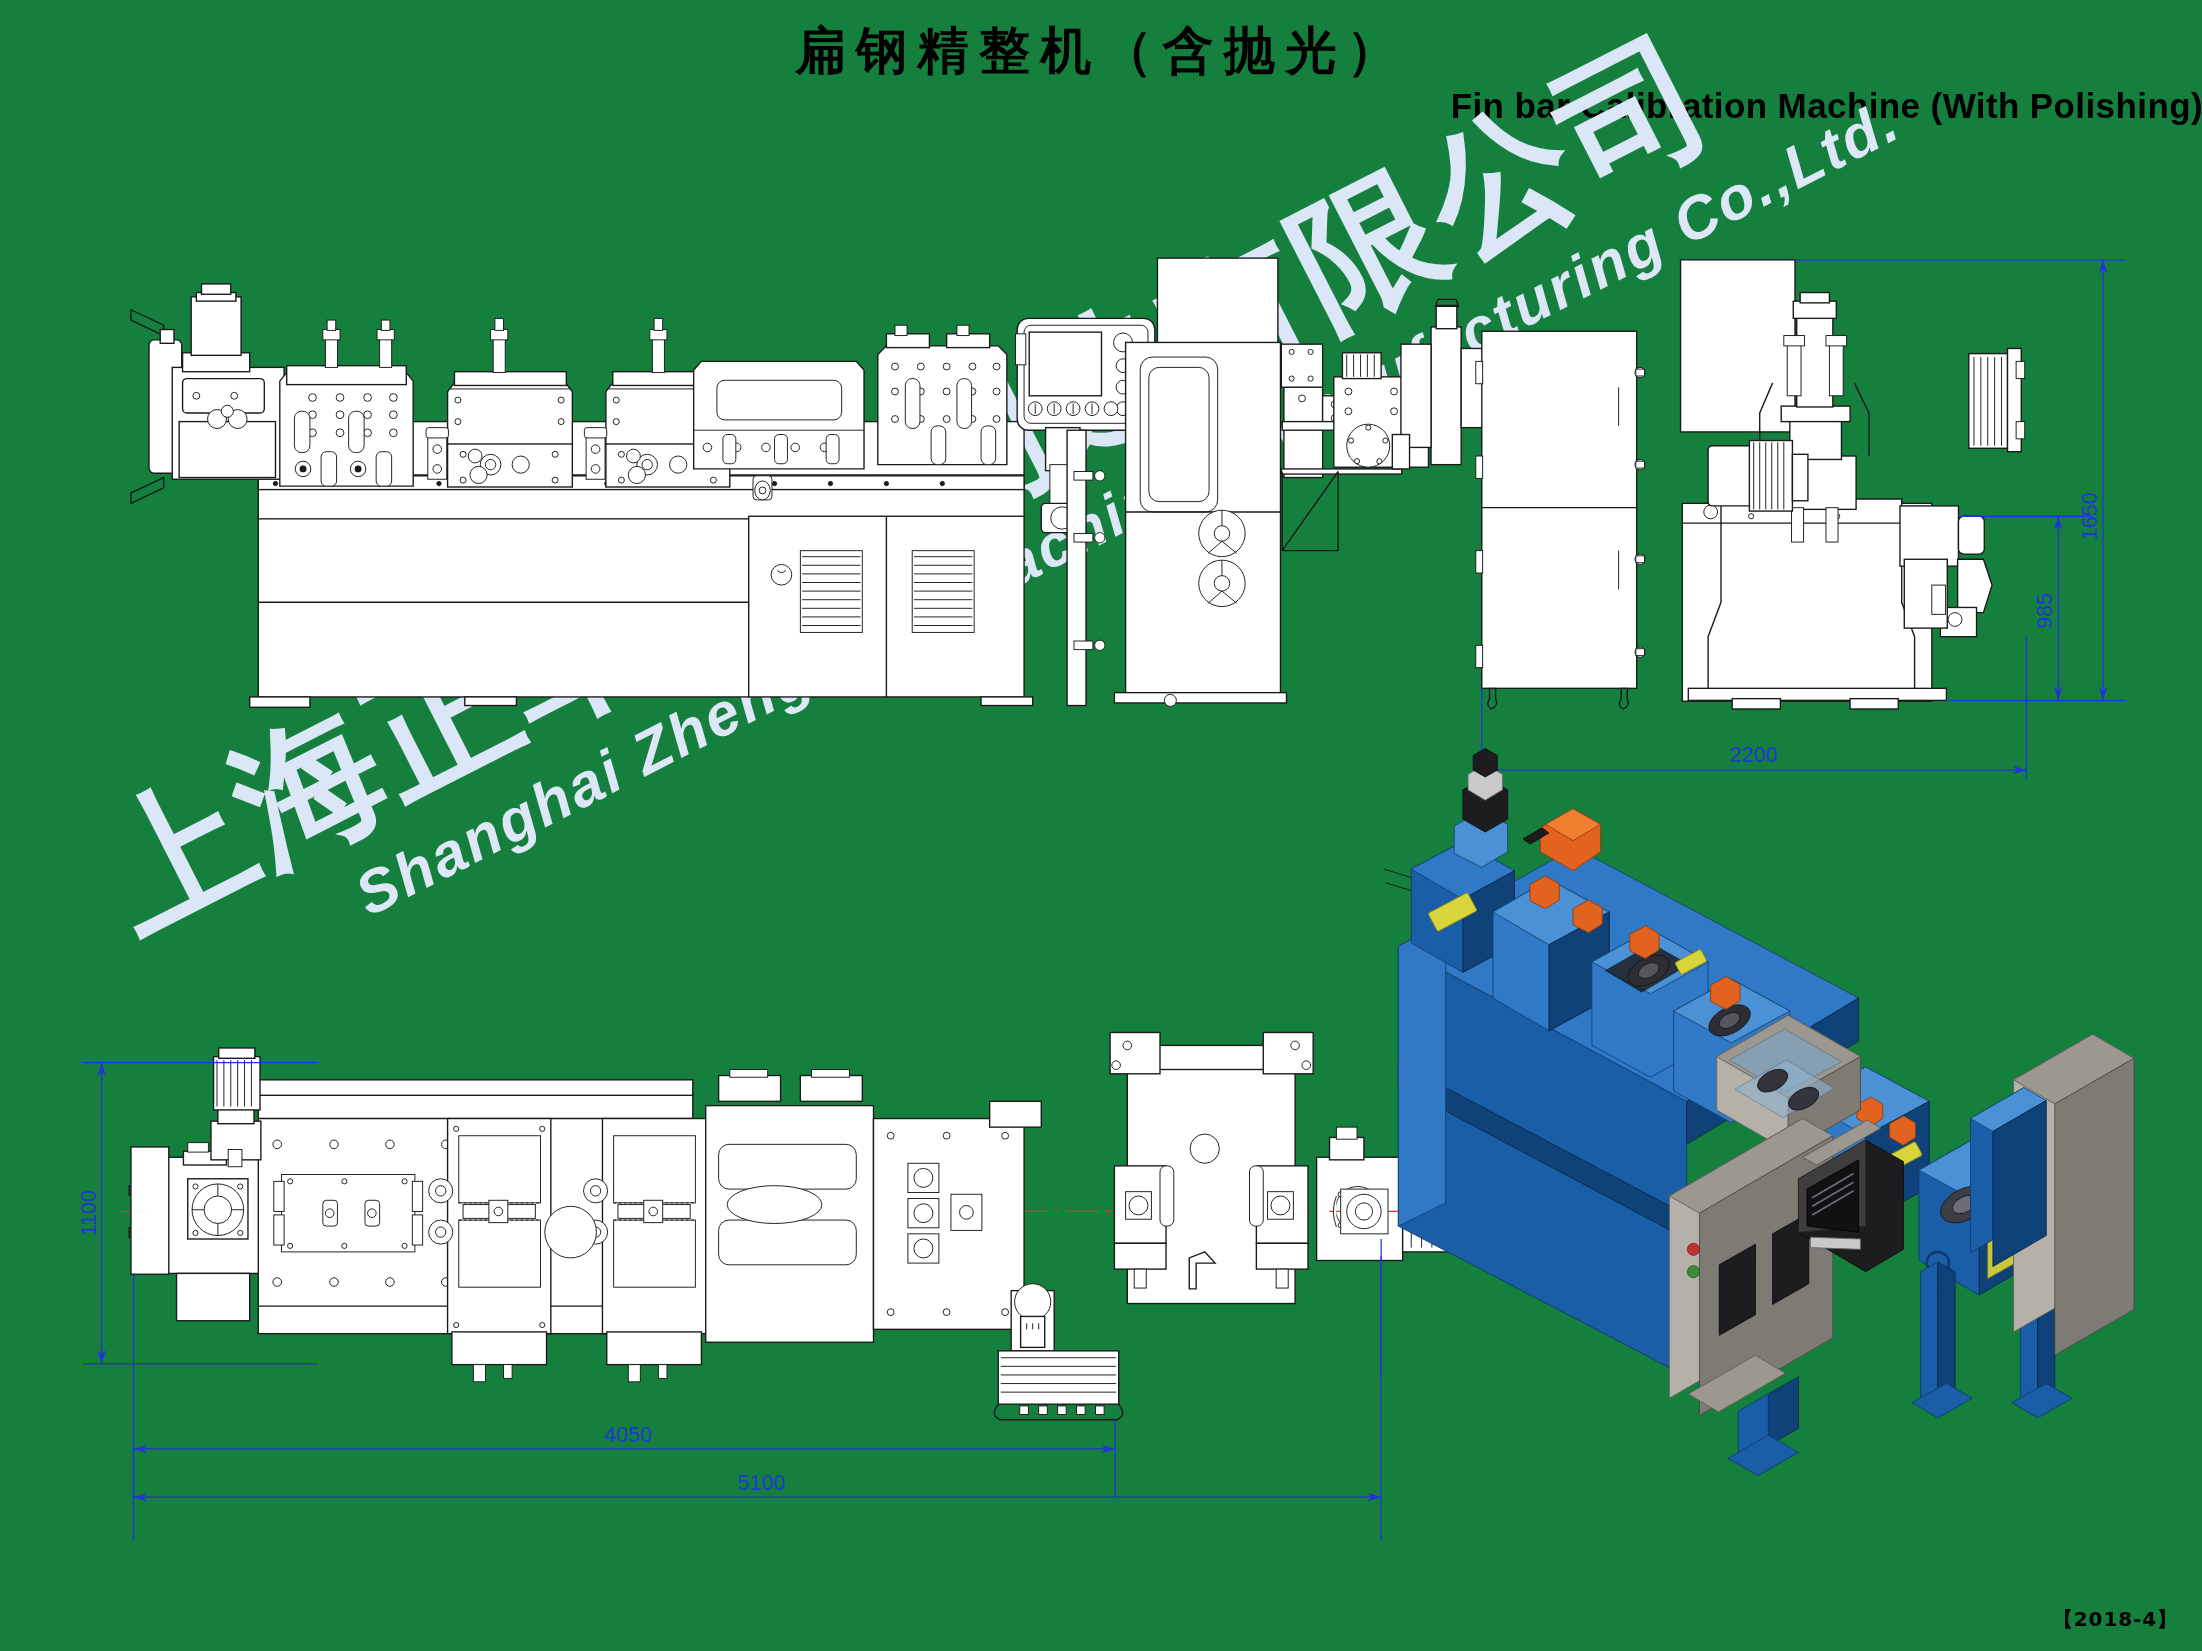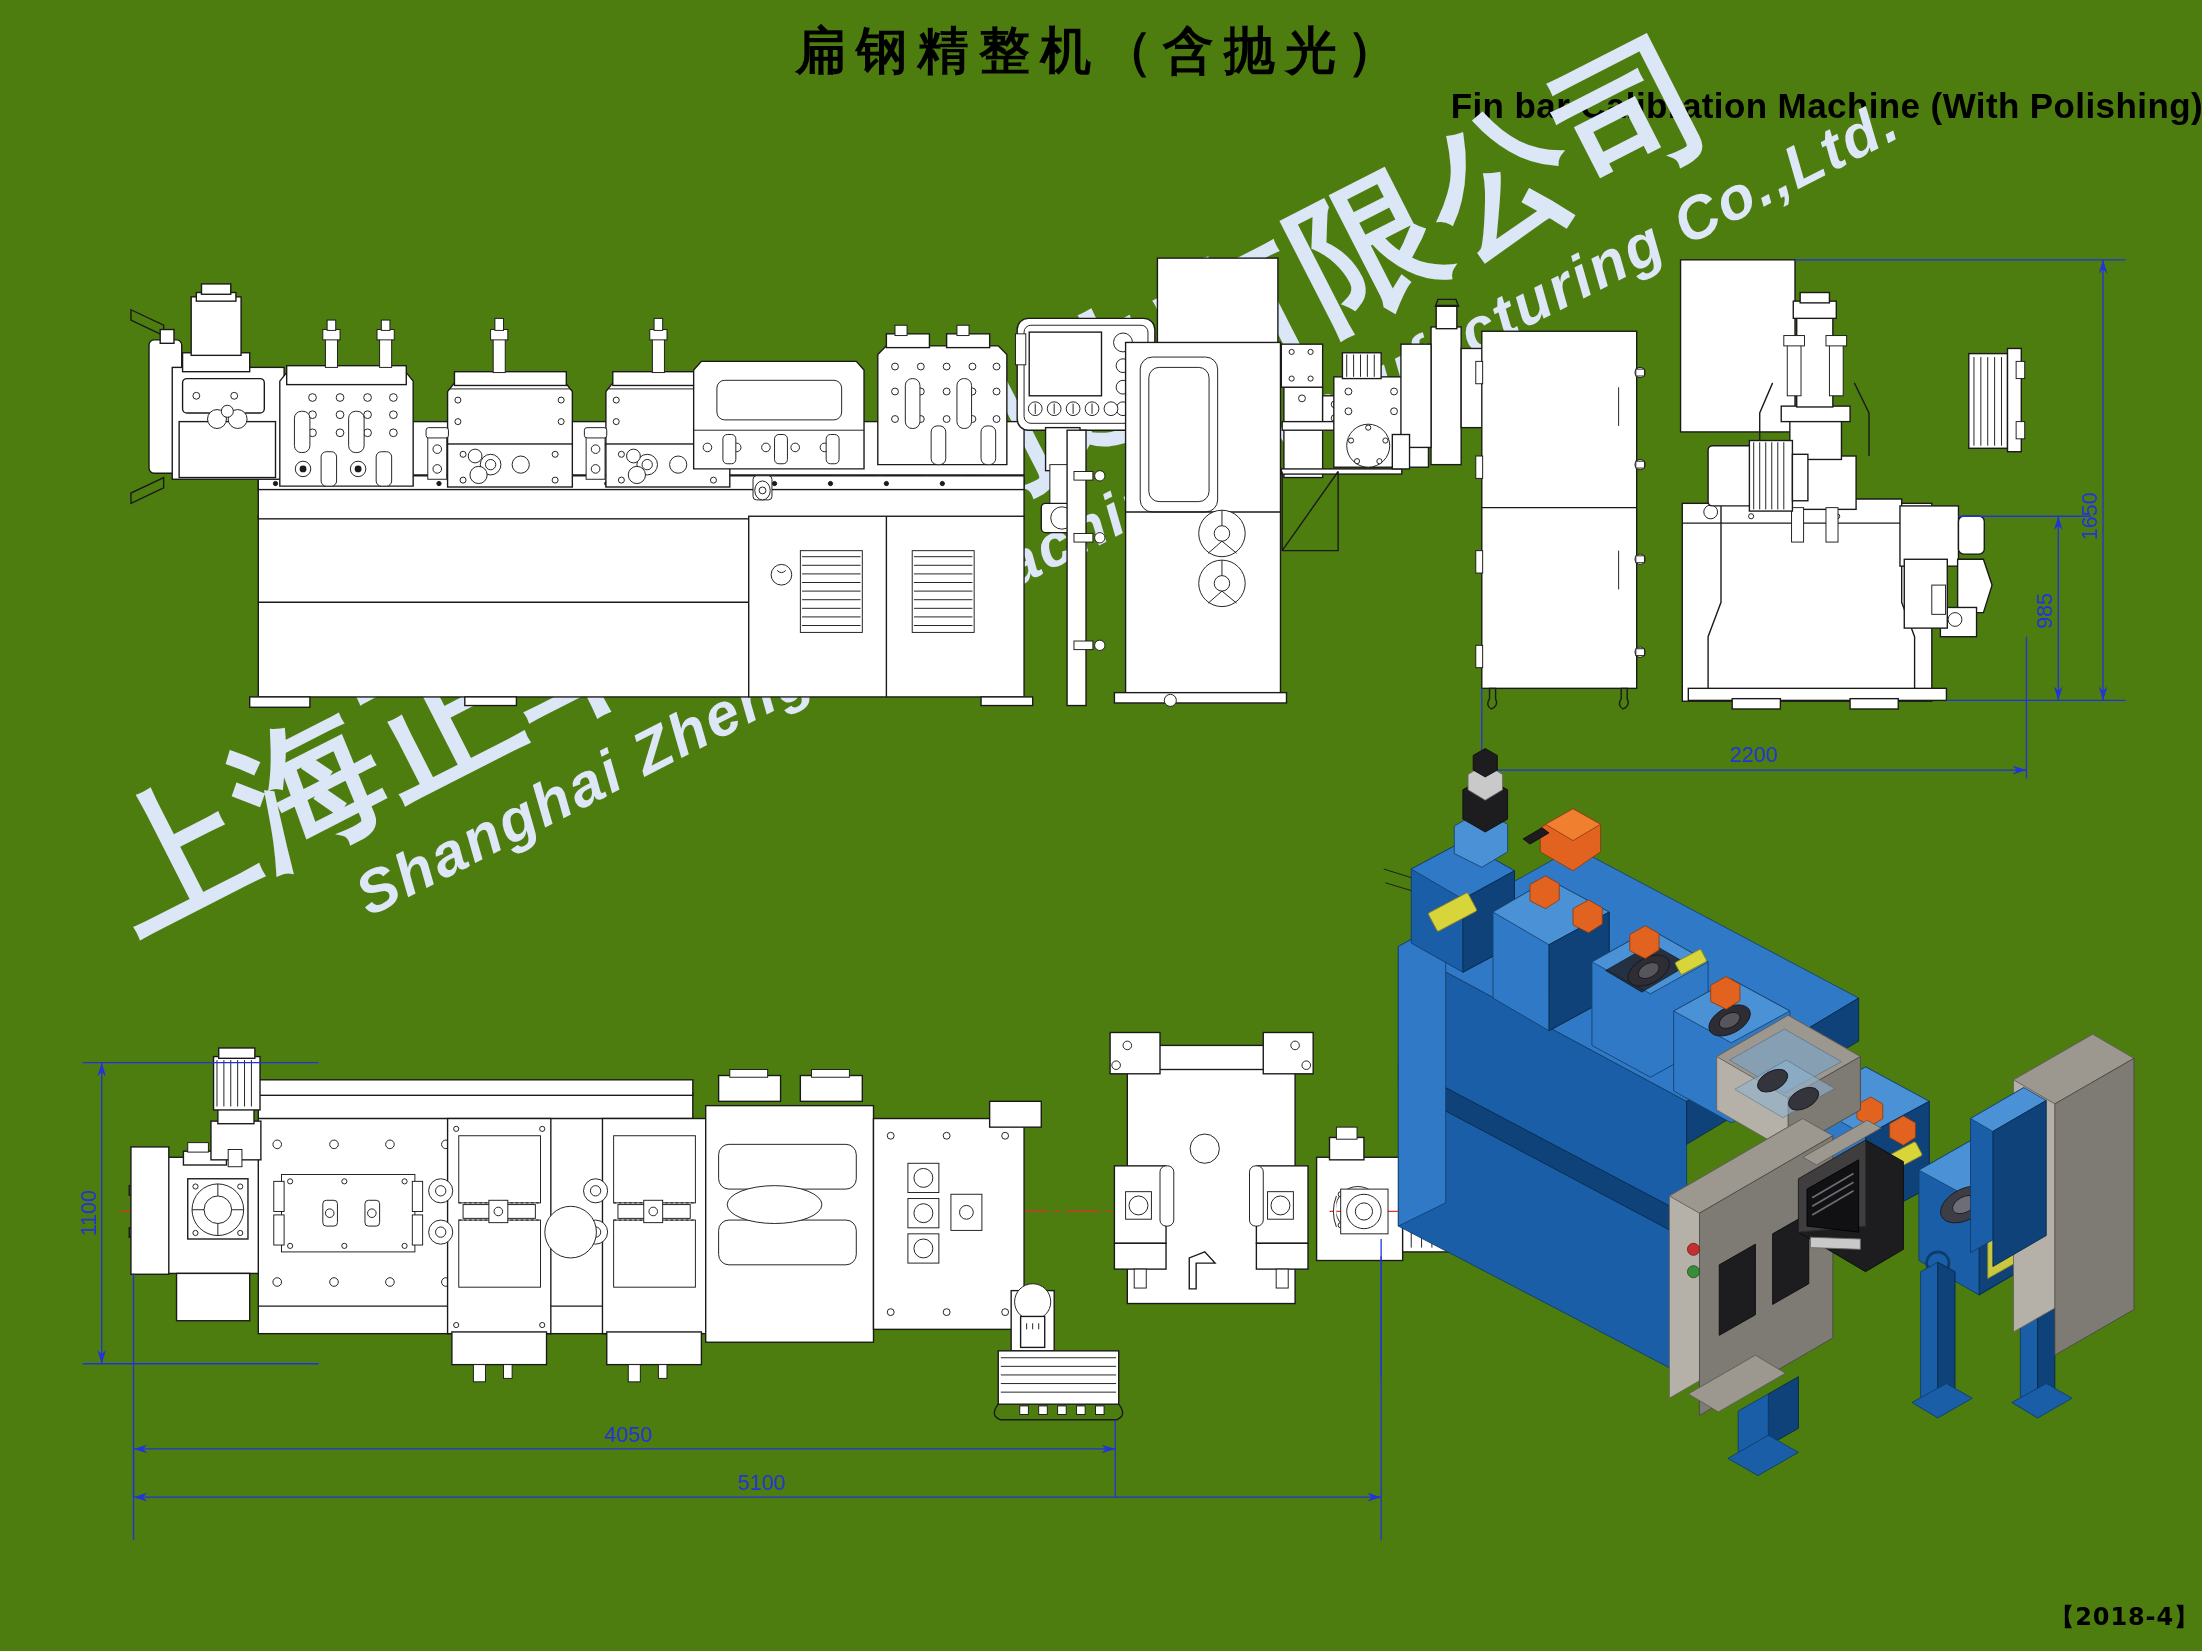--- a/index.html
+++ b/index.html
@@ -1,39 +1,39 @@
 <!DOCTYPE html>
 <html style="font-size:13.8px"><head>
 <meta charset="utf-8">
 <style>
   html,body{margin:0;padding:0;background:#ffffff;}
   body{width:2203px;height:1652px;position:relative;overflow:hidden;
        font-family:"Liberation Sans","DejaVu Sans",sans-serif;color:#000;}
-  .sheet{position:absolute;inset:0;background:#4d7c0f;}
+  .sheet{position:absolute;inset:0;background:#15803d;}
 
   
   .title-block{position:absolute;top:22.4px;left:0;width:100%;text-align:center;}
   .title-cn{font-size:51px;font-weight:bold;letter-spacing:10.3px;line-height:1.12;
             font-family:"DejaVu Sans","Liberation Sans",sans-serif;white-space:nowrap;}
   .title-en{font-size:35px;font-weight:bold;letter-spacing:0.4px;margin-top:6.9px;
             font-family:"Liberation Sans",sans-serif;white-space:nowrap;text-align:right;}
 
   
   .wm{position:absolute;left:155px;top:482px;width:1342px;height:654px;
       transform:rotate(-27deg);transform-origin:center center;
       pointer-events:none;user-select:none;opacity:1;}
   .wm .wm-cn{font-size:145px;font-weight:bold;color:#dbe6f7;letter-spacing:3.4px;
       font-family:"DejaVu Sans","Liberation Sans",sans-serif;white-space:nowrap;
       line-height:1;}
   .wm .wm-en{font-size:60px;font-weight:bold;color:#dde7f8;font-style:italic;
       letter-spacing:2.6px;font-family:"Liberation Sans",sans-serif;white-space:nowrap;
       margin-top:15.5px;margin-left:215px;}
 
   
-  .sheet-code{position:absolute;right:4px;bottom:19px;font-size:24px;font-weight:bold;
+  .sheet-code{position:absolute;right:25px;bottom:19px;font-size:20px;font-weight:bold;
       letter-spacing:0.9px;font-family:"DejaVu Sans","Liberation Sans",sans-serif;}
 
   
   svg.layer{position:absolute;left:0;top:0;width:2203px;height:1652px;overflow:visible;}
   .ln{fill:none;stroke:#1a1a1a;stroke-width:1.6;}
   .ln-t{fill:none;stroke:#1a1a1a;stroke-width:1.1;}
   .fillw{fill:#ffffff;stroke:#1a1a1a;stroke-width:1.6;}
   .fillw-t{fill:#ffffff;stroke:#1a1a1a;stroke-width:1.1;}
   .dim{fill:none;stroke:#2233dd;stroke-width:1.5;}
   .dimtxt{fill:#2233dd;font-size:25px;font-family:"Liberation Sans",sans-serif;}

